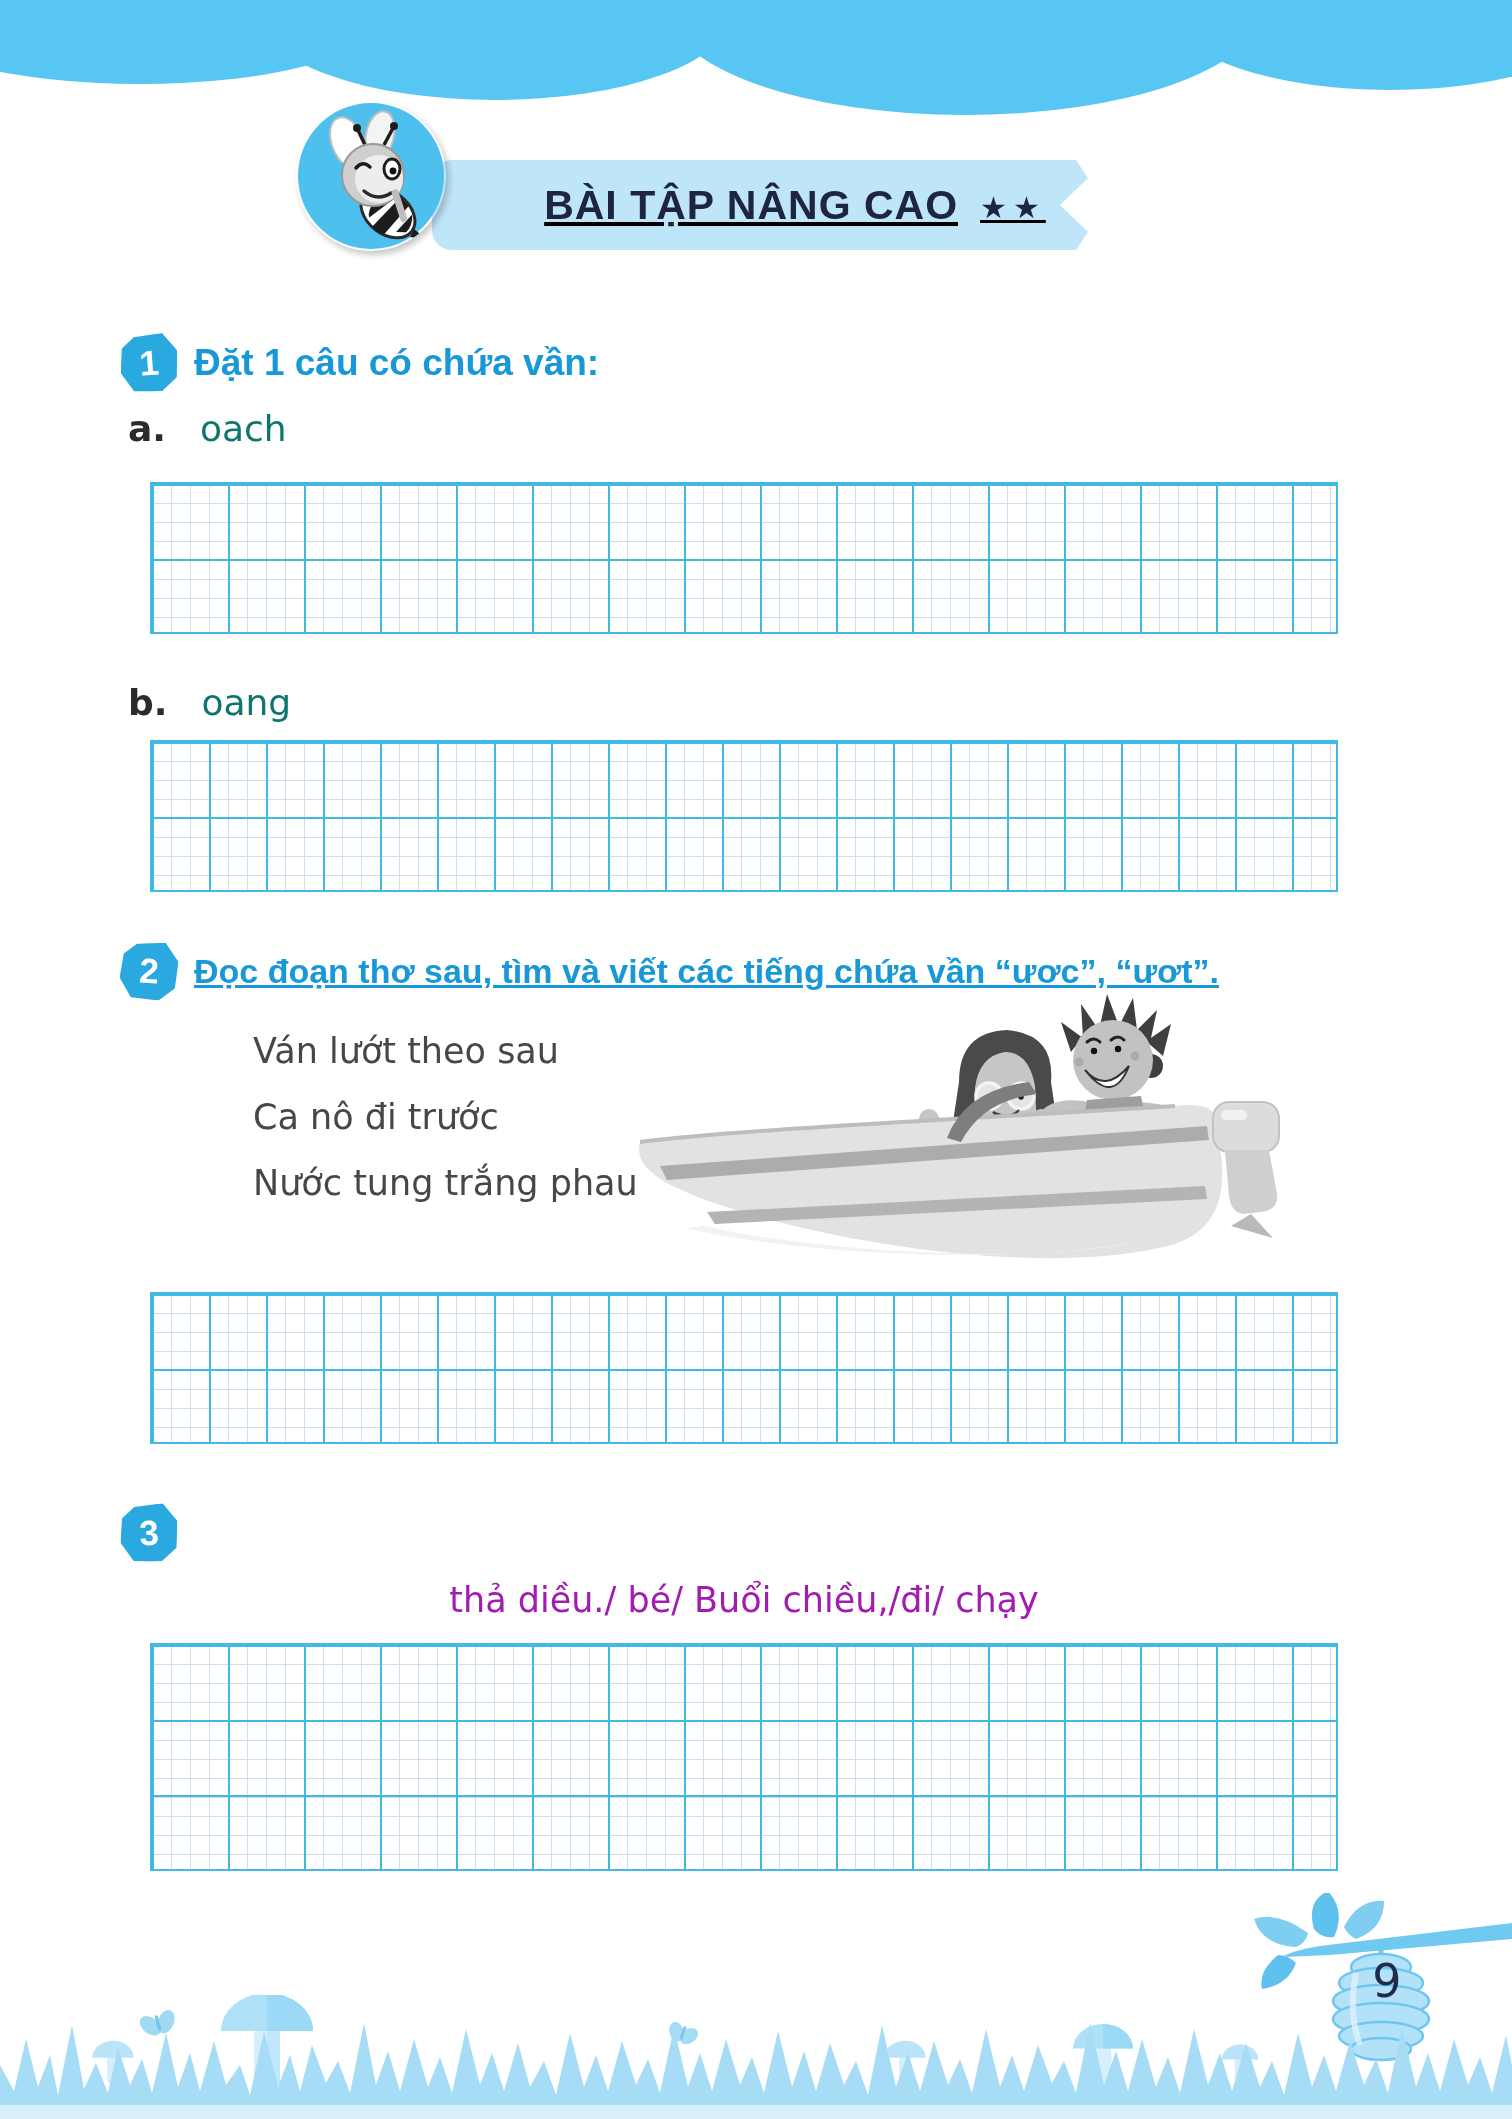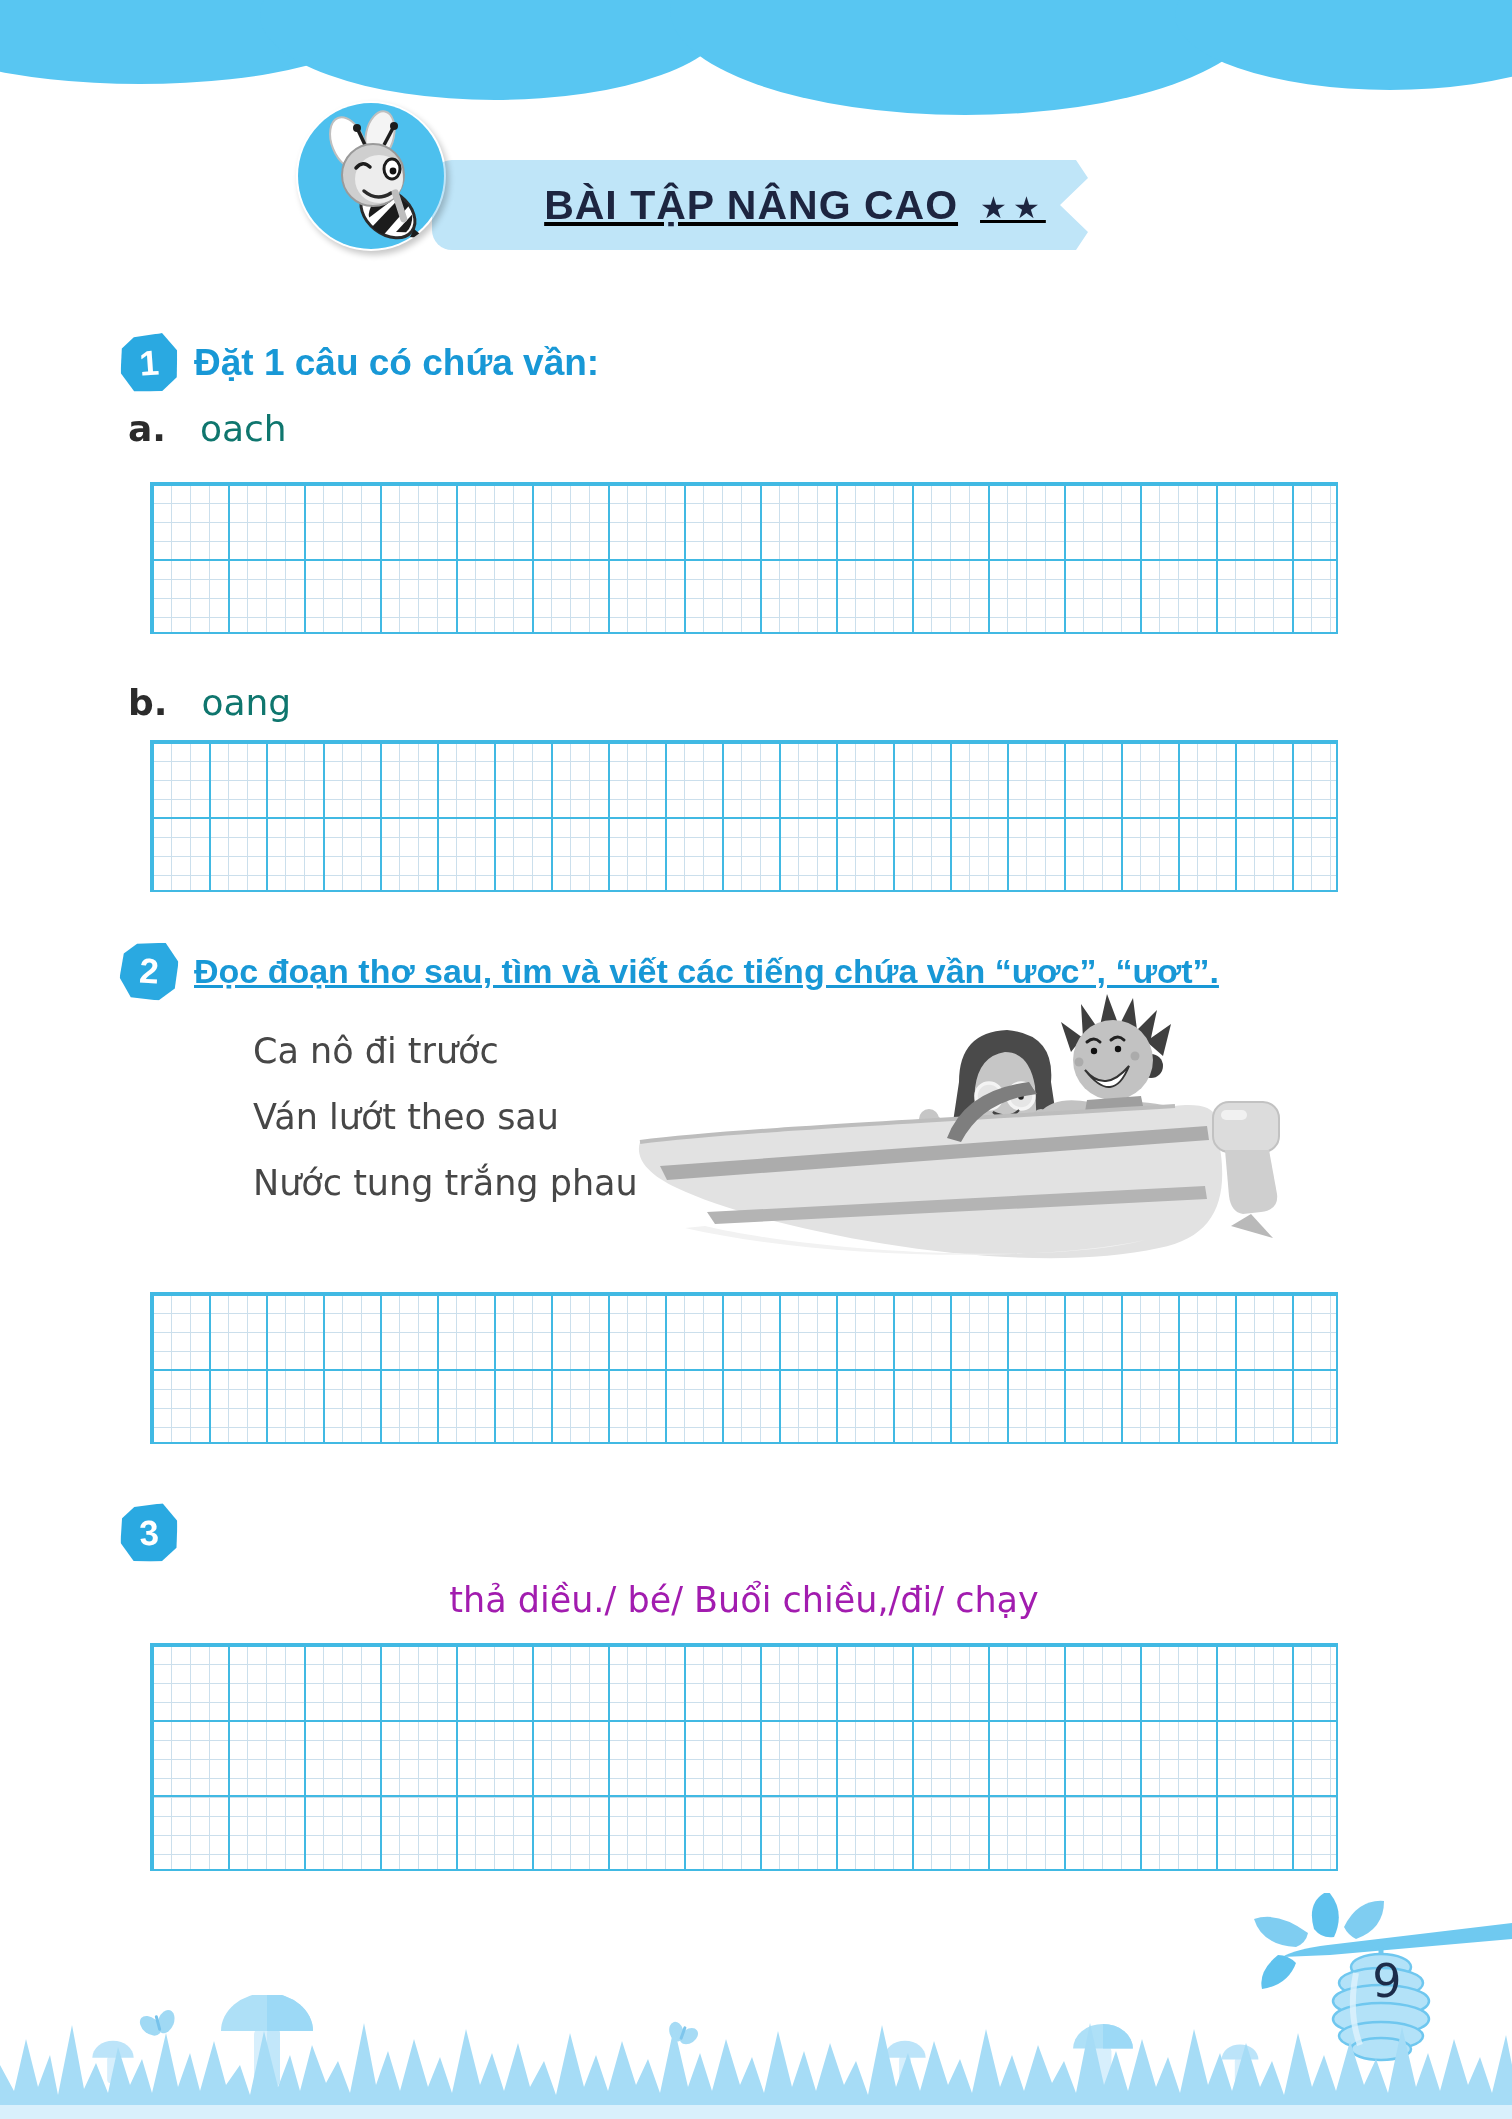--- a/index.html
+++ b/index.html
@@ -120,22 +120,22 @@
   <div class="abs wgrid" style="left:150px;top:740px;width:1188px;height:152px;--bx:57px;"></div>
 
   <div class="abs ex-head" style="left:120px;top:942px;">
     <div class="hex" style="transform:rotate(3deg);">
       <span>2</span>
     </div>
     <div class="ex-title" style="font-size:34px;text-decoration:underline;">Đọc đoạn thơ sau, tìm và viết các tiếng chứa vần “ươc”, “ươt”.</div>
   </div>
 
   <div class="abs poem" style="left:253px;top:1018px;">
+    <div>Ván lướt theo sau</div>
     <div>Ca nô đi trước</div>
-    <div>Ván lướt theo sau</div>
     <div>Nước tung trắng phau</div>
   </div>
 
   <svg class="abs" style="left:615px;top:990px;width:680px;height:300px;" viewBox="0 0 680 300">
 
     <g>
       <circle cx="390" cy="100" r="42" fill="#C6C6C6"></circle>
       <path d="M344,92 Q344,42 392,40 Q440,44 436,92 L442,132 Q430,142 422,138 L420,96 Q414,62 390,62 Q364,66 360,98 L358,140 Q346,142 338,132 Z" fill="#4A4A4A"></path>
       <circle cx="374" cy="106" r="13" fill="rgba(255,255,255,.55)" stroke="#F4F4F4" stroke-width="3.5"></circle>
       <circle cx="406" cy="106" r="13" fill="rgba(255,255,255,.55)" stroke="#F4F4F4" stroke-width="3.5"></circle>

